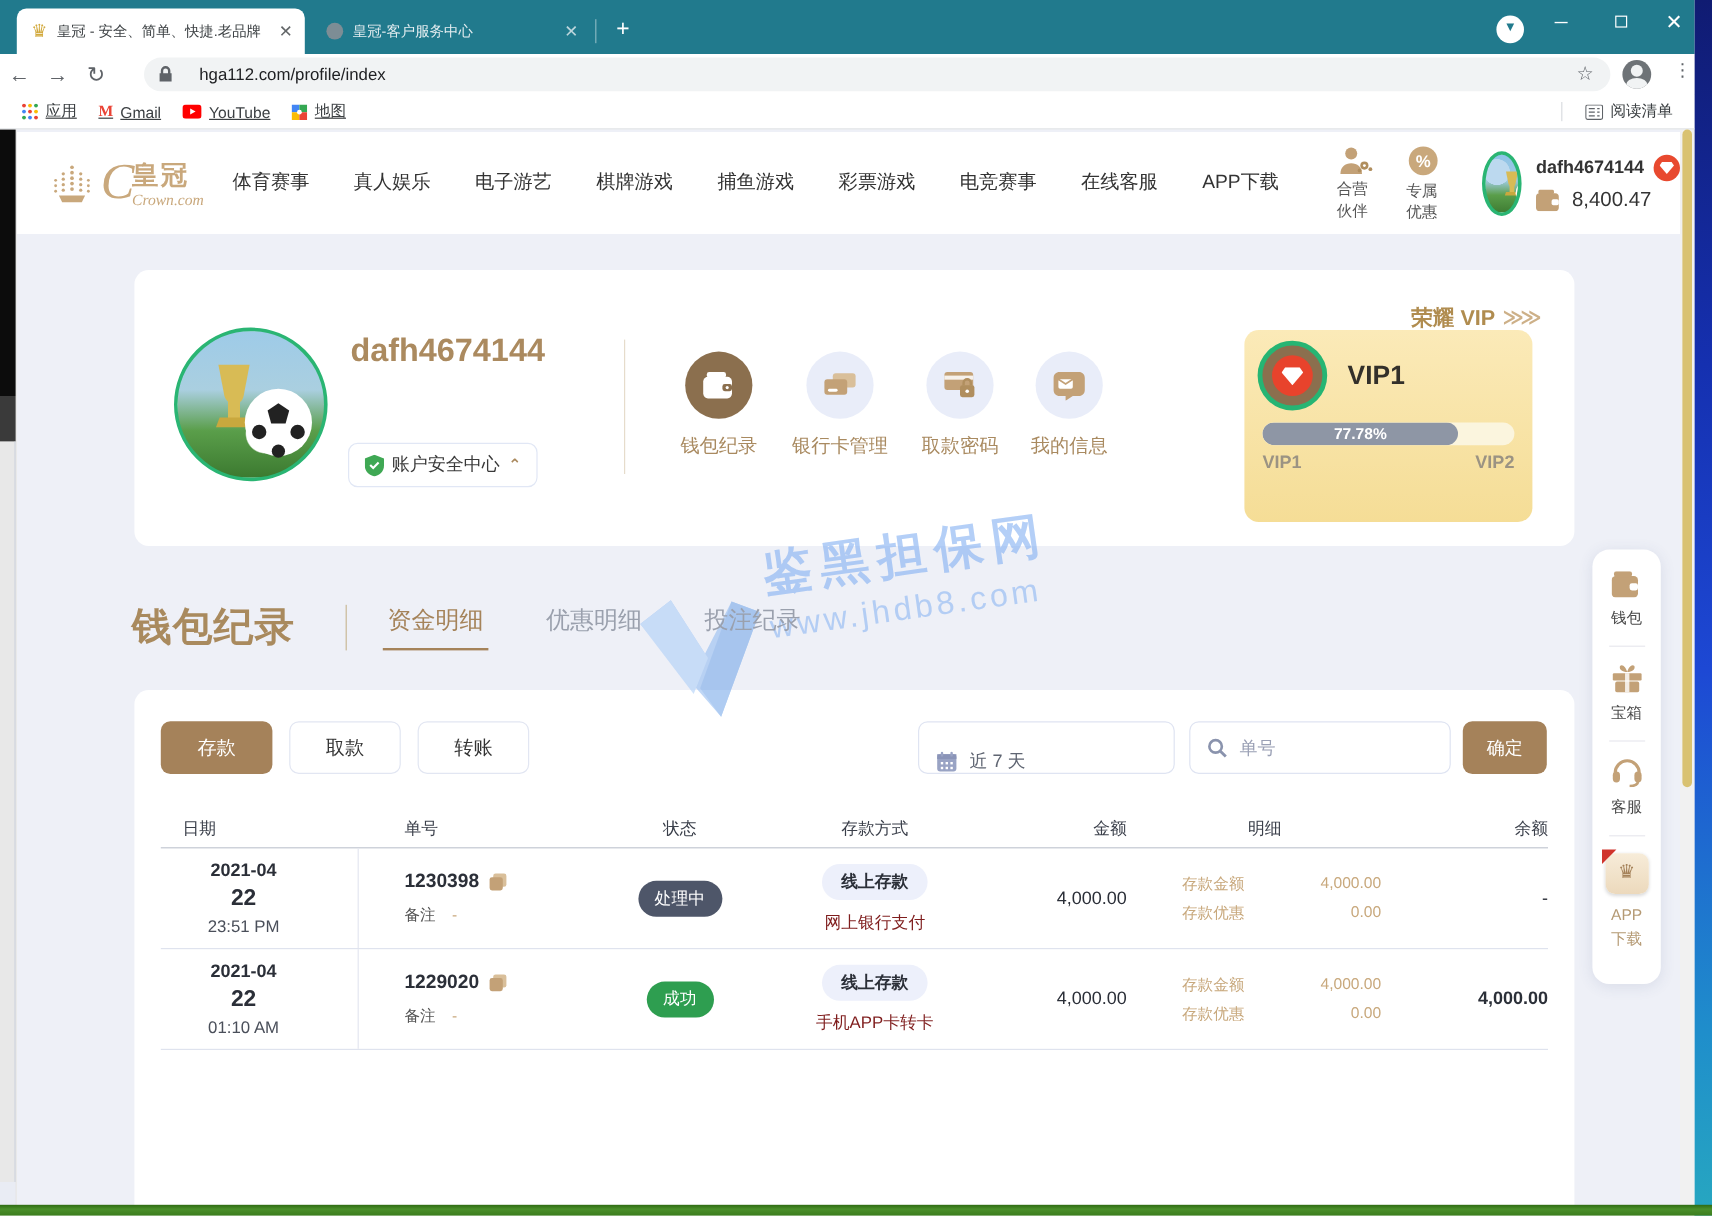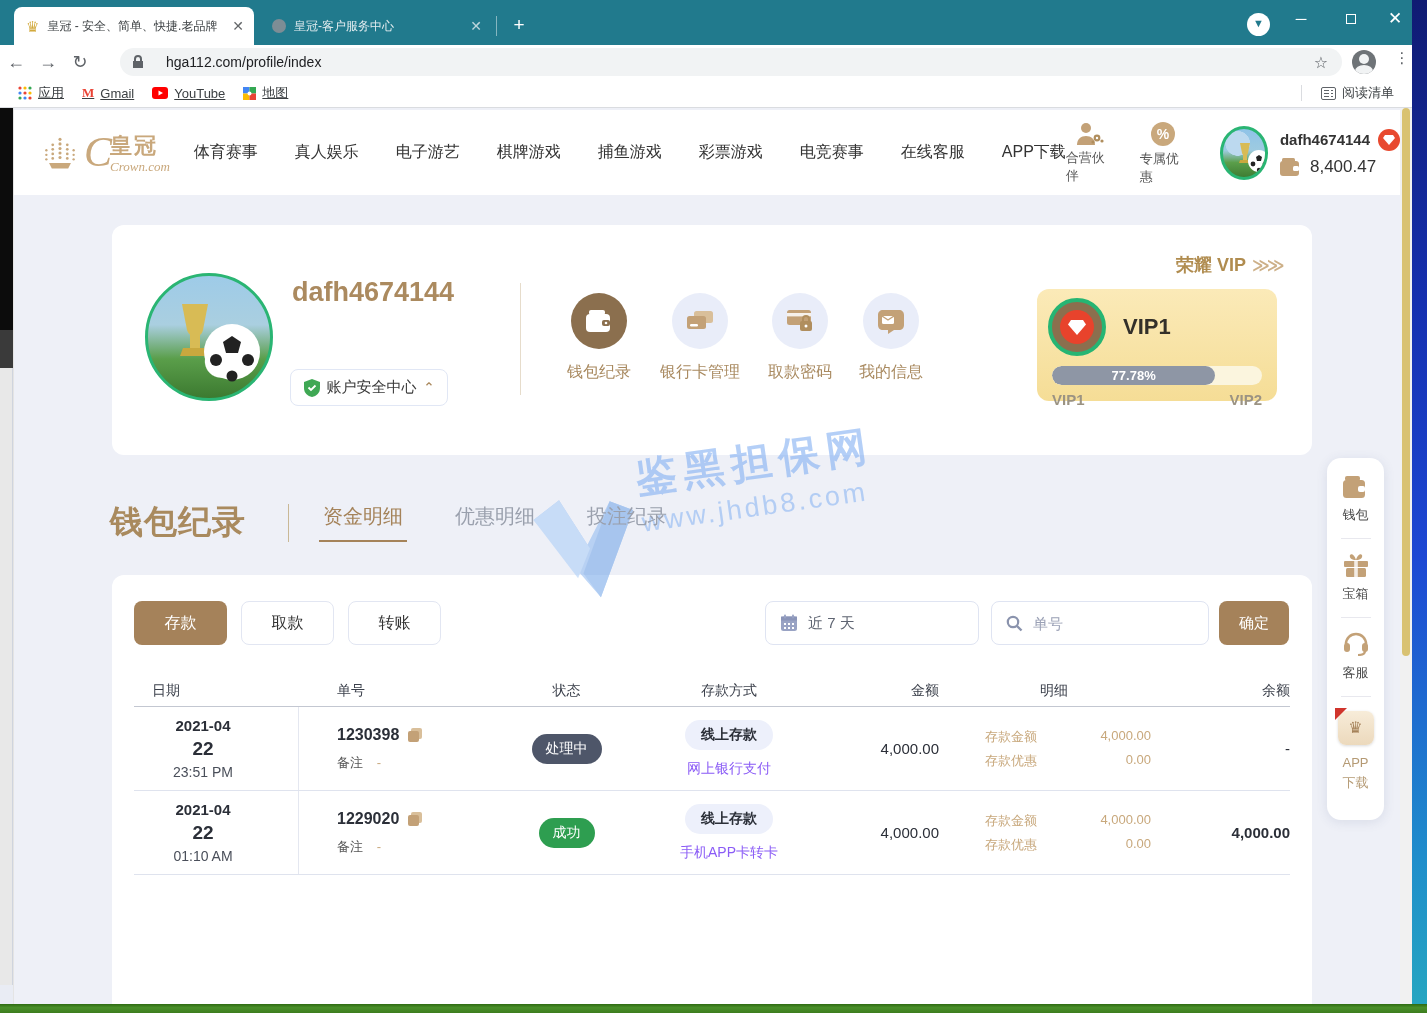--- a/index.html
+++ b/index.html
@@ -54,21 +54,21 @@
   #page { position:absolute; left:14px; top:108px; width:1386px; height:897px; background:#eef0f7; overflow:hidden; }
 
   #site-header { position:absolute; left:0; top:2px; width:100%; height:85px; background:#fff; display:flex; align-items:center; }
   #logo { display:flex; align-items:center; margin-left:26px; gap:4px; }
   #logo .cname { font-family:"Liberation Serif",serif; font-style:italic; font-size:42px; color:#c9a87c; line-height:.8; }
   #logo .stack { display:flex; flex-direction:column; margin-left:-6px; }
   #logo .cn { font-size:22px; font-weight:bold; color:#c9a87c; letter-spacing:2px; }
   #logo .en { font-family:"Liberation Serif",serif; font-style:italic; font-size:13px; color:#c9a87c; margin-top:-2px; }
   #main-nav { display:flex; gap:37px; margin-left:24px; font-size:16px; color:#333; white-space:nowrap; }
   .hdr-ico-item { display:flex; flex-direction:column; align-items:center; gap:2px; font-size:13px; color:#555; }
-  #partner-item { } #promo-item { margin-left:28px; }
+  #partner-item { margin-left:48px; } #promo-item { margin-left:28px; }
   #hdr-avatar { width:54px; height:54px; border-radius:50%; border:3px solid #2ab573; margin-left:34px;
     background:radial-gradient(circle at 35% 30%,#bcd9ef 0 28%,transparent 29%),linear-gradient(180deg,#8fc3e8 0%,#9ecbe0 45%,#5a9e4a 70%,#3f7d33 100%); position:relative; overflow:hidden; }
   #hdr-userinfo { margin-left:12px; display:flex; flex-direction:column; gap:6px; }
   #hdr-user-row,#hdr-bal-row { display:flex; align-items:center; gap:8px; }
   #hdr-username { font-size:15px; font-weight:bold; color:#333; }
   #hdr-balance { font-size:17px; font-weight:normal; color:#333; }
   .gem-circle { width:22px; height:22px; border-radius:50%; background:#e8492f; display:inline-flex; align-items:center; justify-content:center; }
 
   
   #profile-card { position:absolute; left:98px; top:117px; width:1200px; height:230px; background:#fff; border-radius:12px; }
@@ -80,21 +80,21 @@
   #security-btn .chev { color:#ab8a5f; font-size:13px; font-weight:bold; }
   #p-divider { position:absolute; left:408px; top:58px; width:1px; height:112px; background:#e6dccb; }
   .qlink { position:absolute; top:68px; width:110px; display:flex; flex-direction:column; align-items:center; gap:13px; }
   .qlink .circ { width:56px; height:56px; border-radius:50%; background:#e9edf9; display:flex; align-items:center; justify-content:center; }
   .qlink .circ.active { background:#8b6f4e; }
   .qlink .lbl { font-size:16px; color:#a98a60; white-space:nowrap; }
   #ql-0 { left:432px; } #ql-1 { left:533px; } #ql-2 { left:633px; } #ql-3 { left:724px; }
 
   #honor-vip { position:absolute; left:1064px; top:28px; font-size:18px; font-weight:bold; color:#b08c4f; display:flex; align-items:center; gap:6px; }
   #honor-vip .arr { color:#cdb088; font-size:17px; letter-spacing:-3px; }
-  #vip-card { position:absolute; left:925px; top:64px; width:240px; height:112px; border-radius:12px;
+  #vip-card { position:absolute; left:925px; top:50px; width:240px; height:160px; border-radius:12px;
     background:linear-gradient(180deg,#fbeab8 0%,#f5dd96 100%); }
   #vip-badge { position:absolute; left:11px; top:9px; width:58px; height:58px; border-radius:50%; background:#8b6f4e; border:4px solid #26b573; display:flex; align-items:center; justify-content:center; }
   #vip-badge .core { width:34px; height:34px; border-radius:50%; background:#e8432c; display:flex; align-items:center; justify-content:center; }
   #vip-level { position:absolute; left:86px; top:25px; font-size:22px; font-weight:bold; color:#33302a; }
   #vip-track { position:absolute; left:15px; top:77px; width:210px; height:19px; border-radius:10px; background:#fbf5de; overflow:hidden; }
   #vip-fill { height:100%; background:#8e96a5; border-radius:10px; display:flex; align-items:center; justify-content:center; color:#fff; font-size:13px; font-weight:bold; }
   .vip-range { position:absolute; top:102px; font-size:15px; font-weight:bold; color:#9b9383; }
   #vip-from { left:15px; } #vip-to { right:15px; }
 
   
@@ -112,21 +112,21 @@
   .wtab.active { color:#a5835a; }
   .wtab.active:after { content:""; position:absolute; left:-4px; right:-4px; bottom:0; height:2px; background:#a5835a; }
 
   
   #main-card { position:absolute; left:98px; top:467px; width:1200px; height:560px; background:#fff; border-radius:12px; z-index:2; }
   .fbtn { position:absolute; top:26px; width:93px; height:44px; border-radius:8px; font-size:16px; display:flex; align-items:center; justify-content:center; }
   .fbtn.solid { background:#a5825a; color:#fff; }
   .fbtn.ghost { background:#fff; color:#333; border:1px solid #e2e6f2; }
   #f-deposit { left:22px; } #f-withdraw { left:129px; } #f-transfer { left:236px; }
   .finput { position:absolute; top:26px; height:44px; border:1px solid #dfe4f2; border-radius:8px; background:#fff; display:flex; align-items:center; gap:10px; padding:0 14px; }
-  #f-date { left:653px; width:214px; font-size:15px; color:#5f6572; }
+  #f-date { left:653px; width:214px; font-size:15px; color:#5f6572;align-items:flex-end; }
   #f-search { left:879px; width:218px; }
   #f-search input { border:none; outline:none; font-size:15px; color:#333; width:150px; background:transparent; font-family:inherit; }
   #f-search input::placeholder { color:#9aa0b5; }
   #f-confirm { position:absolute; left:1107px; top:26px; width:70px; height:44px; background:#a5825a; border-radius:8px; color:#fff; font-size:15px; display:flex; align-items:center; justify-content:center; }
 
   #wtable { position:absolute; left:22px; right:22px; top:100px; }
   .t-head,.t-row { display:grid; grid-template-columns:165px 195px 145px 180px 120px 230px 1fr; align-items:center; }
   .t-head { height:32px; border-bottom:1px solid #c3c7d1; font-size:14px; color:#3a3f4a; }
   .t-head .c0 { padding-left:18px; } .t-head .c1 { padding-left:38px; }
   .c2,.c3,.c5 { text-align:center; } .c4,.c6 { text-align:right; }
@@ -136,21 +136,21 @@
   .cell-date .dd { font-size:19px; font-weight:bold; }
   .cell-date .tm { font-size:14px; color:#4a4f5a; }
   .cell-order { padding-left:38px; }
   .order-line { display:flex; align-items:center; gap:8px; font-size:16px; font-weight:bold; }
   .note-line { margin-top:10px; font-size:13px; color:#555; }
   .note-line .dash { color:#c9a87d; margin-left:10px; }
   .pill { display:inline-flex; align-items:center; justify-content:center; height:30px; border-radius:15px; padding:0 14px; font-size:14px; color:#fff; }
   .pill-processing { background:#4e5669;text-align:center; }
   .pill-success { background:#2e9e50; }
   .method-tag { display:inline-flex; align-items:center; justify-content:center; height:30px; border-radius:15px; padding:0 16px; background:#edf0fb; color:#2b2f38; font-weight:bold; font-size:14px; }
-  .method-name { margin-top:10px; font-size:14px; color:#8b5cf6; }
+  .method-name { margin-top:10px; font-size:14px; color:#7f1d1d; }
   .amount { font-size:15px; }
   .detail-grid { display:grid; grid-template-columns:80px 110px; gap:6px 4px; justify-content:center; font-size:13px; color:#c8a87c; }
   .detail-grid .dl { text-align:right; } .detail-grid .dv { text-align:right; }
   .balance { font-size:15px; } .balance.bold { font-weight:bold; }
 
   
   #float-sidebar { position:absolute; left:1313px; top:350px; width:57px; height:362px; background:#fff; border-radius:14px; box-shadow:0 2px 12px rgba(60,70,120,.12); display:flex; flex-direction:column; align-items:center; padding-top:18px; z-index:5; }
   .fs-item { display:flex; flex-direction:column; align-items:center; gap:8px; font-size:13px; color:#4a4a4a; }
   .fs-div { width:30px; height:1px; background:#e8e8ee; margin:14px 0; }
   #fs-app { color:#b59a74; text-align:center; line-height:1.5; }

